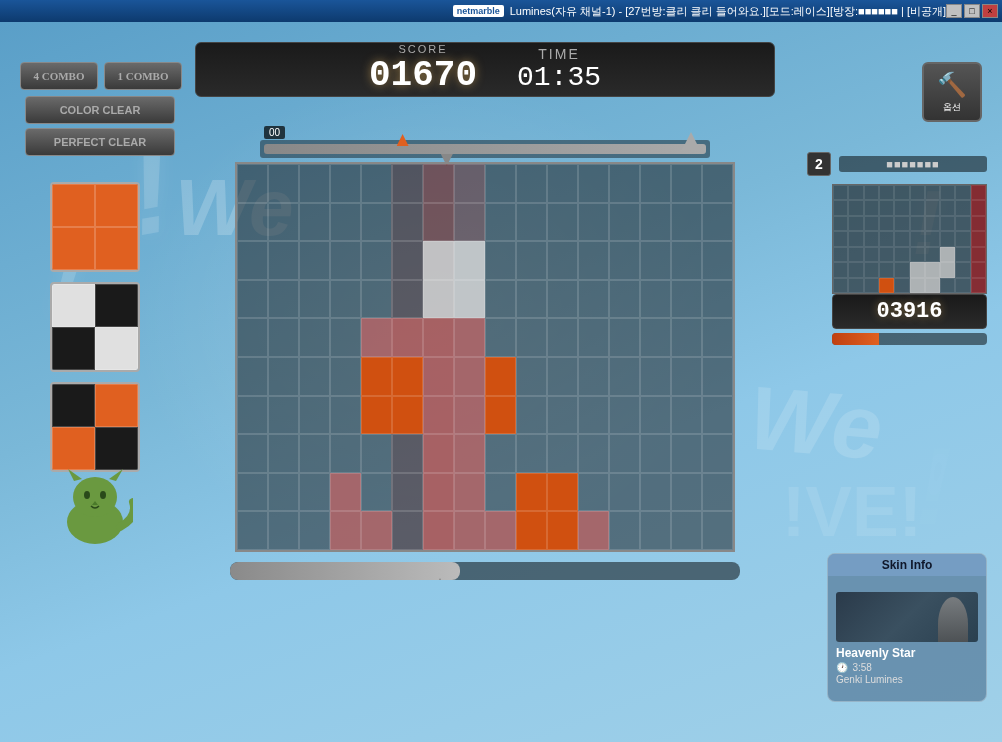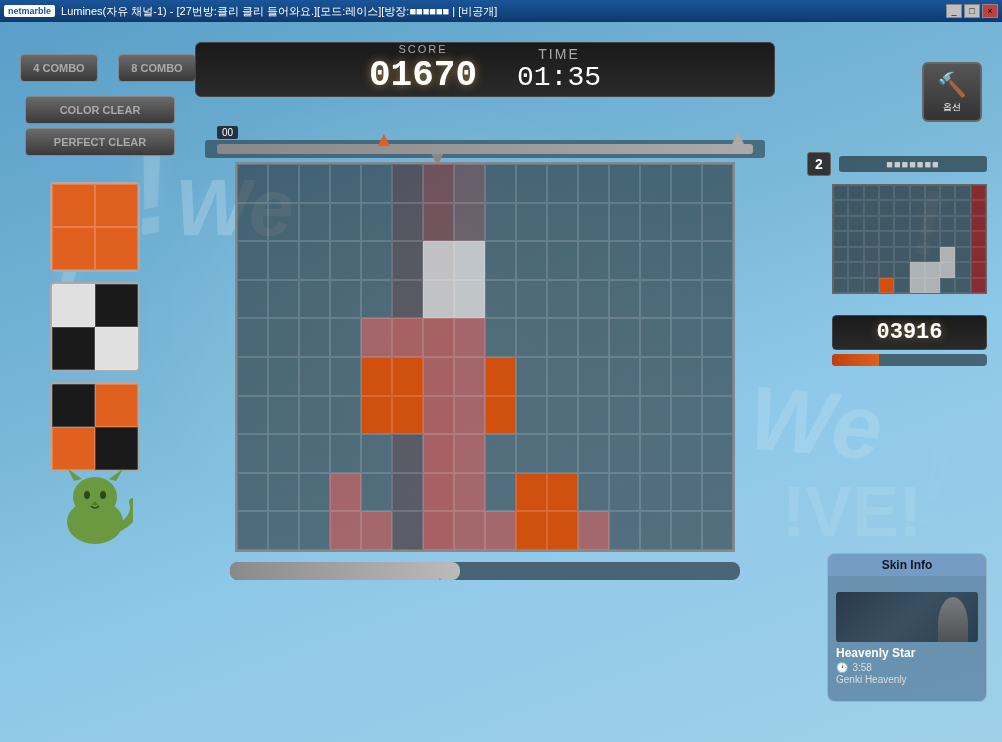--- a/index.html
+++ b/index.html
@@ -12,21 +12,21 @@
       position: relative;
     }
 
     
     #titlebar {
       width: 1002px;
       height: 22px;
       background: linear-gradient(to bottom, #1a5599, #0d3a6e);
       display: flex;
       align-items: center;
-      justify-content: space-between;
+      justify-content: flex-end;
       padding: 0 4px;
       position: absolute;
       top: 0; left: 0;
       z-index: 100;
     }
     #titlebar-left {
       display: flex;
       align-items: center;
       gap: 6px;
     }
@@ -87,24 +87,25 @@
       position: absolute;
       top: 22px;
       left: 0;
       width: 175px;
       height: 720px;
     }
 
     
     #combo-buttons {
       position: absolute;
-      top: 32px;
+      top: 40px;
       left: 20px;
       display: flex;
-      gap: 20px;
+      gap: 6px;
+      font-family: Liberation Serif, serif;
     }
     .combo-btn {
       width: 78px;
       height: 28px;
       background: linear-gradient(to bottom, #6a6a6a, #3a3a3a);
       border: 1px solid #888;
       border-radius: 4px;
       color: #aaa;
       font-size: 11px;
       font-weight: bold;
@@ -229,27 +230,27 @@
       font-weight: normal;
       font-family: 'Courier New', monospace;
     }
 
     
     #timeline-bar {
       position: absolute;
       top: 118px;
       left: 50%;
       transform: translateX(-50%);
-      width: 560px;
+      width: 450px;
       height: 18px;
       background: rgba(0,0,0,0.4);
       border-radius: 3px;
       display: flex;
       align-items: center;
-      padding: 0 12px;
+      padding: 0 4px;
     }
     #timeline-progress {
       position: relative;
       width: 100%;
       height: 10px;
       background: linear-gradient(to right, #888 0%, #aaa 100%);
       border-radius: 3px;
     }
     #timeline-marker-1 {
       position: absolute;
@@ -403,21 +404,21 @@
     .mini-cell {
       border: 1px solid rgba(255,255,255,0.1);
       background: transparent;
     }
     .mini-cell.orange { background: #d05010; }
     .mini-cell.white { background: rgba(200,200,200,0.8); }
 
     
     #player2-score {
       margin-left: 25px;
-      margin-top: 21px;
+      margin-top: 0;
       background: linear-gradient(to bottom, #1a1a1a, #2a2a2a);
       border: 1px solid #444;
       border-radius: 4px;
       padding: 4px 8px;
       color: #fff;
       font-size: 22px;
       font-weight: bold;
       font-family: 'Courier New', monospace;
       text-align: center;
       width: 155px;
@@ -546,21 +547,21 @@
 
   <div style="position:absolute; top:140px; left:175px; color:rgba(255,255,255,0.2); font-size:80px; font-weight:bold; font-style:italic; pointer-events:none;">We</div>
   <div style="position:absolute; top:350px; right:120px; color:rgba(255,255,255,0.15); font-size:90px; font-weight:bold; font-style:italic; pointer-events:none; transform:rotate(5deg);">We</div>
   <div style="position:absolute; top:450px; right:80px; color:rgba(255,255,255,0.1); font-size:70px; font-weight:bold; pointer-events:none;">!VE!</div>
 </div>
 
 <div id="left-panel">
 
   <div id="combo-buttons">
     <div class="combo-btn">4 COMBO</div>
-    <div class="combo-btn">8 COMBO</div>
+    <div class="combo-btn">1 COMBO</div>
   </div>
 
   <div id="clear-buttons">
     <div class="clear-btn">COLOR CLEAR</div>
     <div class="clear-btn">PERFECT CLEAR</div>
   </div>
 
   <div id="piece-previews">
 
     <div class="piece-preview">
@@ -903,16 +904,16 @@
     <div id="skin-info-title">Skin Info</div>
     <div id="skin-info-body">
       <div id="skin-thumbnail">
         <div id="skin-thumb-person"></div>
       </div>
       <div id="skin-name">Heavenly Star</div>
       <div id="skin-meta">
         <span>🕐</span>
         <span>3:58</span>
       </div>
-      <div id="skin-artist">Genki Heavenly</div>
+      <div id="skin-artist">Genki Lumines</div>
     </div>
   </div>
 </div>
 
 </body></html>

